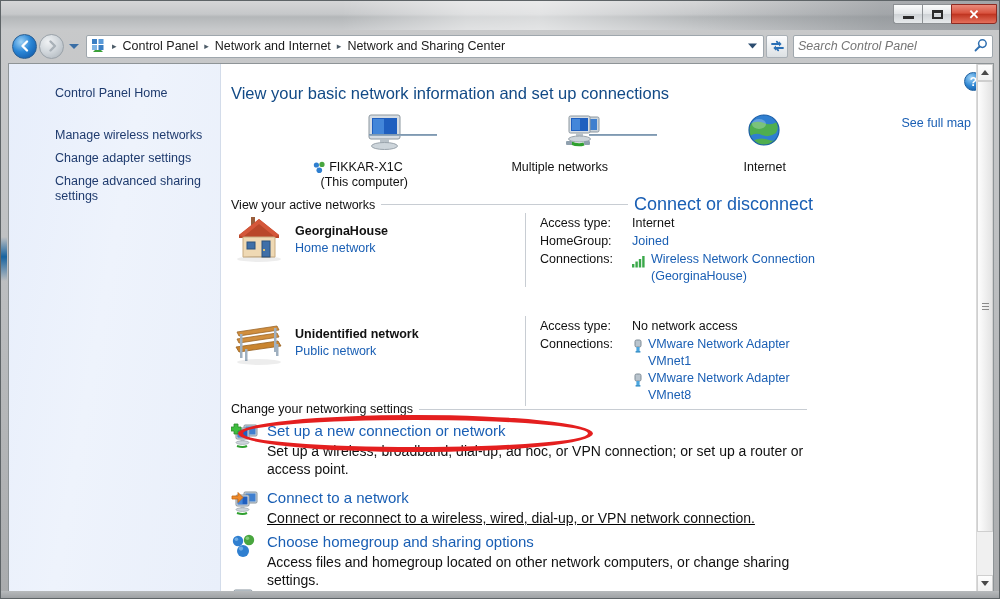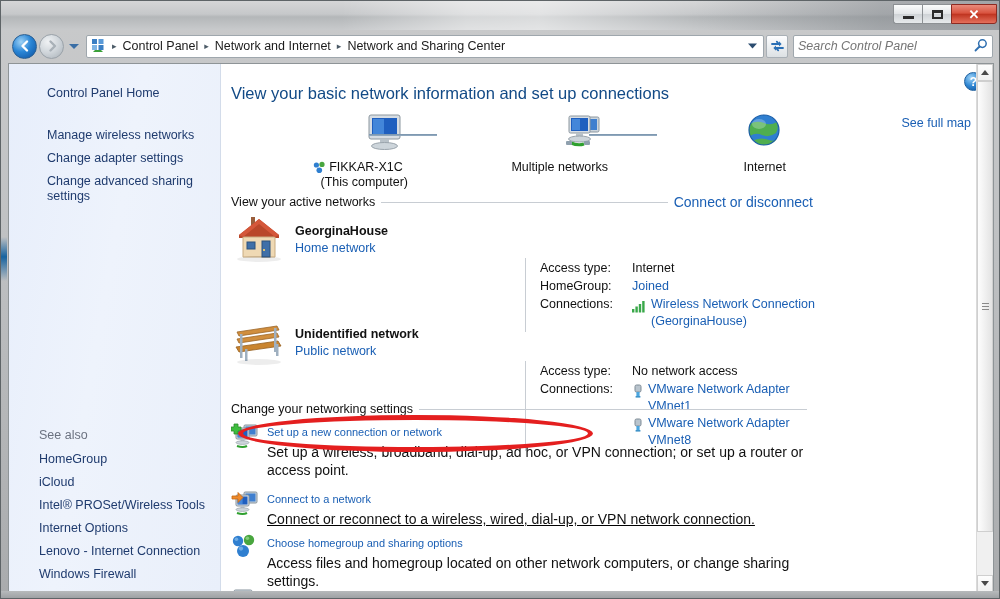--- a/index.html
+++ b/index.html
@@ -110,21 +110,21 @@
     position:absolute; left:7px; top:62px; width:986px; height:530px;
     border:1px solid #8e9497; background:#fff; display:flex; overflow:hidden;
   }
 
   
   .sidebar {
     width:212px; flex:none; height:100%;
     background: linear-gradient(100deg,#e7eefb 0%, #eef3fc 45%, #e9effa 100%);
     border-right:1px solid #d3dcea;
     position:relative;
-    padding:18px 0 0 8px;
+    padding:18px 0 0 16px;
   }
   .side-link {
     display:block; font-size:12.5px; color:#1f3b6e; line-height:15px;
     padding:4px 12px 4px 30px; cursor:pointer; text-decoration:none;
   }
   .side-head { margin-bottom:10px; }
   .side-gap { height:9px; }
   .seealso {
     position:absolute; left:0; bottom:6px; width:100%;
   }
@@ -159,43 +159,43 @@
     position:absolute; right:22px; top:52px;
     font-size:12.5px; color:#1a5fb4; cursor:pointer;
   }
 
   
   .sec {
     position:absolute; left:10px; display:flex; align-items:center; width:582px;
   }
   .sec .sectext { font-size:12.5px; color:#111; white-space:nowrap; }
   .sec .rule { flex:1; height:1px; background:#c8cdd3; margin:0 6px; }
-  .sec .secright { font-size:14px; color:#1a5fb4; white-space:nowrap; cursor:pointer; }
+  .sec .secright { font-size:18px; color:#1a5fb4; white-space:nowrap; cursor:pointer; }
 
   
   .netrow { position:absolute; left:10px; width:600px; display:flex; }
   .netrow .icon { width:64px; flex:none; position:relative; }
   .netrow .names { width:230px; flex:none; padding-top:10px; }
   .netname { font-size:12.5px; color:#111; font-weight:bold; line-height:17px; }
   .nettype { font-size:12.5px; color:#1a5fb4; line-height:17px; cursor:pointer; }
   .netdetails {
     flex:1; border-left:1px solid #c8cdd3; padding:2px 0 2px 14px;
-    display:grid; grid-template-columns: 92px 1fr; row-gap:1px; align-items:start;margin-top:45px;
+    display:grid; grid-template-columns: 92px 1fr; row-gap:1px; align-items:start;
   }
   .dkey { font-size:12.5px; color:#111; line-height:17px; }
   .dval { font-size:12.5px; color:#111; line-height:17px; }
   .dval.link { color:#1a5fb4; cursor:pointer; }
   .conn { display:flex; align-items:flex-start; gap:4px; line-height:17px; }
   .conn .ctext { font-size:12.5px; color:#1a5fb4; cursor:pointer; }
 
   
   .task { position:absolute; left:10px; width:600px; display:flex; }
   .task .ticon { width:36px; flex:none; position:relative; height:30px; }
   .task .tbody { flex:1; }
-  .task .tlink { font-size:11px; color:#1a5fb4; line-height:17px; cursor:pointer; display:inline-block; }
+  .task .tlink { font-size:15px; color:#1a5fb4; line-height:17px; cursor:pointer; display:inline-block; }
   .task .tdesc { font-size:14px; color:#111; line-height:18px; margin-top:2px; }
 
   
   .oval {
     position:absolute; border:5px solid #e41f1f; border-radius:50%;
     pointer-events:none; z-index:40;
   }
 
   
   .vscroll {
@@ -313,29 +313,20 @@
 
   <div class="content">
 
     <div class="sidebar">
       <a class="side-link side-head">Control Panel Home</a>
       <div class="side-gap"></div>
       <a class="side-link">Manage wireless networks</a>
       <a class="side-link">Change adapter settings</a>
       <a class="side-link">Change advanced sharing settings</a>
 
-      <div class="seealso">
-        <div class="seealso-title">See also</div>
-        <a class="side-link">HomeGroup</a>
-        <a class="side-link">iCloud</a>
-        <a class="side-link">Intel® PROSet/Wireless Tools</a>
-        <a class="side-link">Internet Options</a>
-        <a class="side-link">Lenovo - Internet Connection</a>
-        <a class="side-link">Windows Firewall</a>
-      </div>
     </div>
 
     <div class="main">
 
       <div class="help-btn">?</div>
 
       <div class="page-title">View your basic network information and set up connections</div>
 
       <div class="netmap">
 

